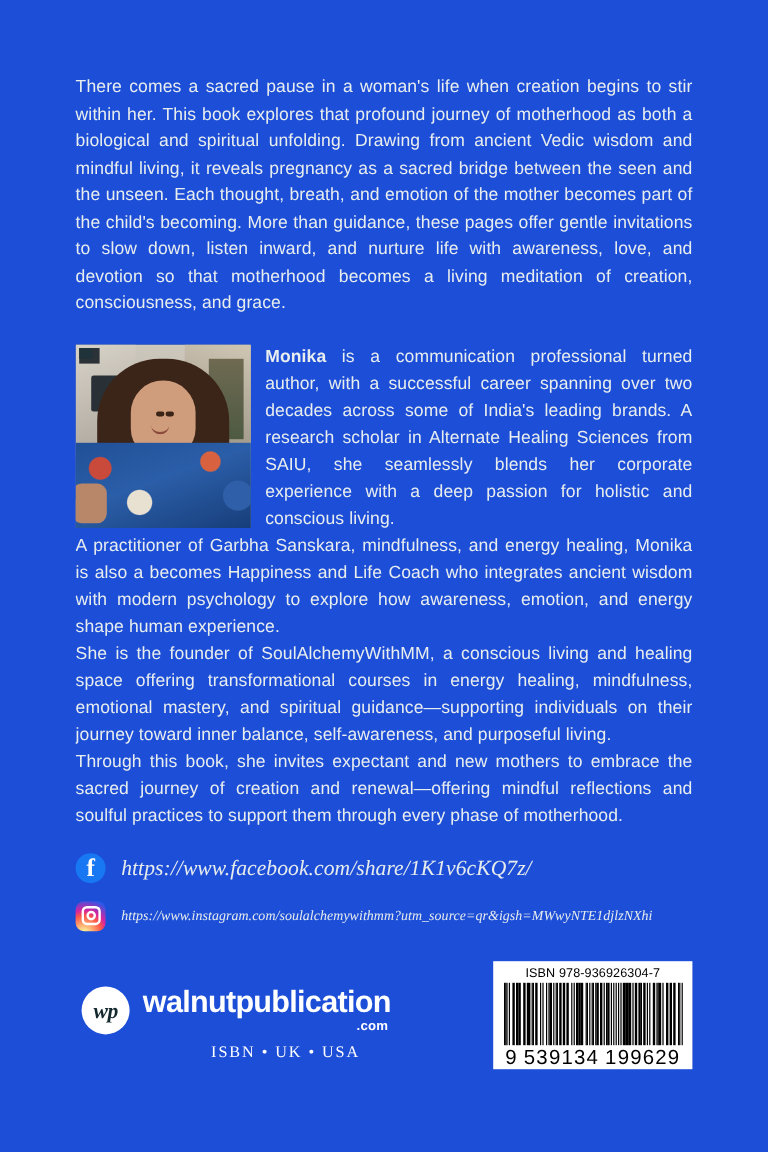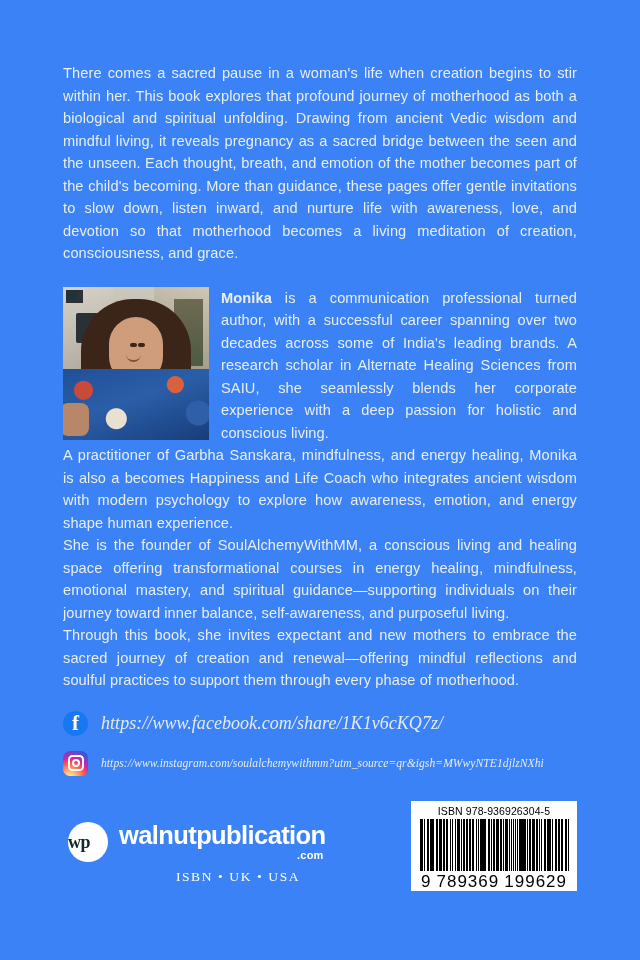--- a/index.html
+++ b/index.html
@@ -10,21 +10,21 @@
     width: 640px;
     height: 960px;
     background: #14292d;
     font-family: "Liberation Sans", sans-serif;
     overflow: hidden;
     position: relative;
   }
   .page {
     position: absolute;
     inset: 0;
-    background: #3b82f6;
+    background: #1d4ed8;
   }
 
   
   .content {
     position: absolute;
     left: 63px;
     top: 0;
     width: 514px;
   }
 
@@ -231,23 +231,25 @@
     background: #ffffff;
     flex: 0 0 40px;
     position: relative;
     margin-right: 11px;
   }
   .pub-mark span {
     position: absolute;
     inset: 0;
     color: #14292d;
     font-family: "Liberation Serif", serif;
+    font-style: italic;
     font-weight: 700;
     font-size: 18px;
     line-height: 40px;
+    text-align: center;
     letter-spacing: -0.5px;
   }
   .pub-name {
     color: #ffffff;
     font-weight: 700;
     font-size: 25.5px;
     letter-spacing: -0.6px;
     line-height: 1;
   }
   .pub-dotcom {
@@ -377,21 +379,21 @@
       </div>
       <div>
         <div class="pub-name">walnutpublication</div>
         <div class="pub-dotcom">.com</div>
       </div>
     </div>
     <div class="pub-countries">ISBN  •  UK  •  USA</div>
   </div>
 
   <div class="barcode-box">
-    <div class="isbn-text">ISBN 978-936926304-5</div>
+    <div class="isbn-text">ISBN 978-936926304-7</div>
     <div class="bars">
         <i class="w1"></i>
         <i class="g1"></i>
         <i class="w1"></i>
         <i class="w1"></i>
         <i class="g2"></i>
         <i class="w2"></i>
         <i class="g2"></i>
         <i class="w3"></i>
         <i class="g2"></i>
@@ -513,18 +515,18 @@
         <i class="w3"></i>
         <i class="g2"></i>
         <i class="w1"></i>
         <i class="g1"></i>
         <i class="w1"></i>
         <i class="g1"></i>
         <i class="w1"></i>
       </div>
     <div class="barcode-digits">
       <span>9</span>
-      <span>789369</span>
+      <span>539134</span>
       <span>199629</span>
     </div>
   </div>
 
 </div>
 
 </body></html>

